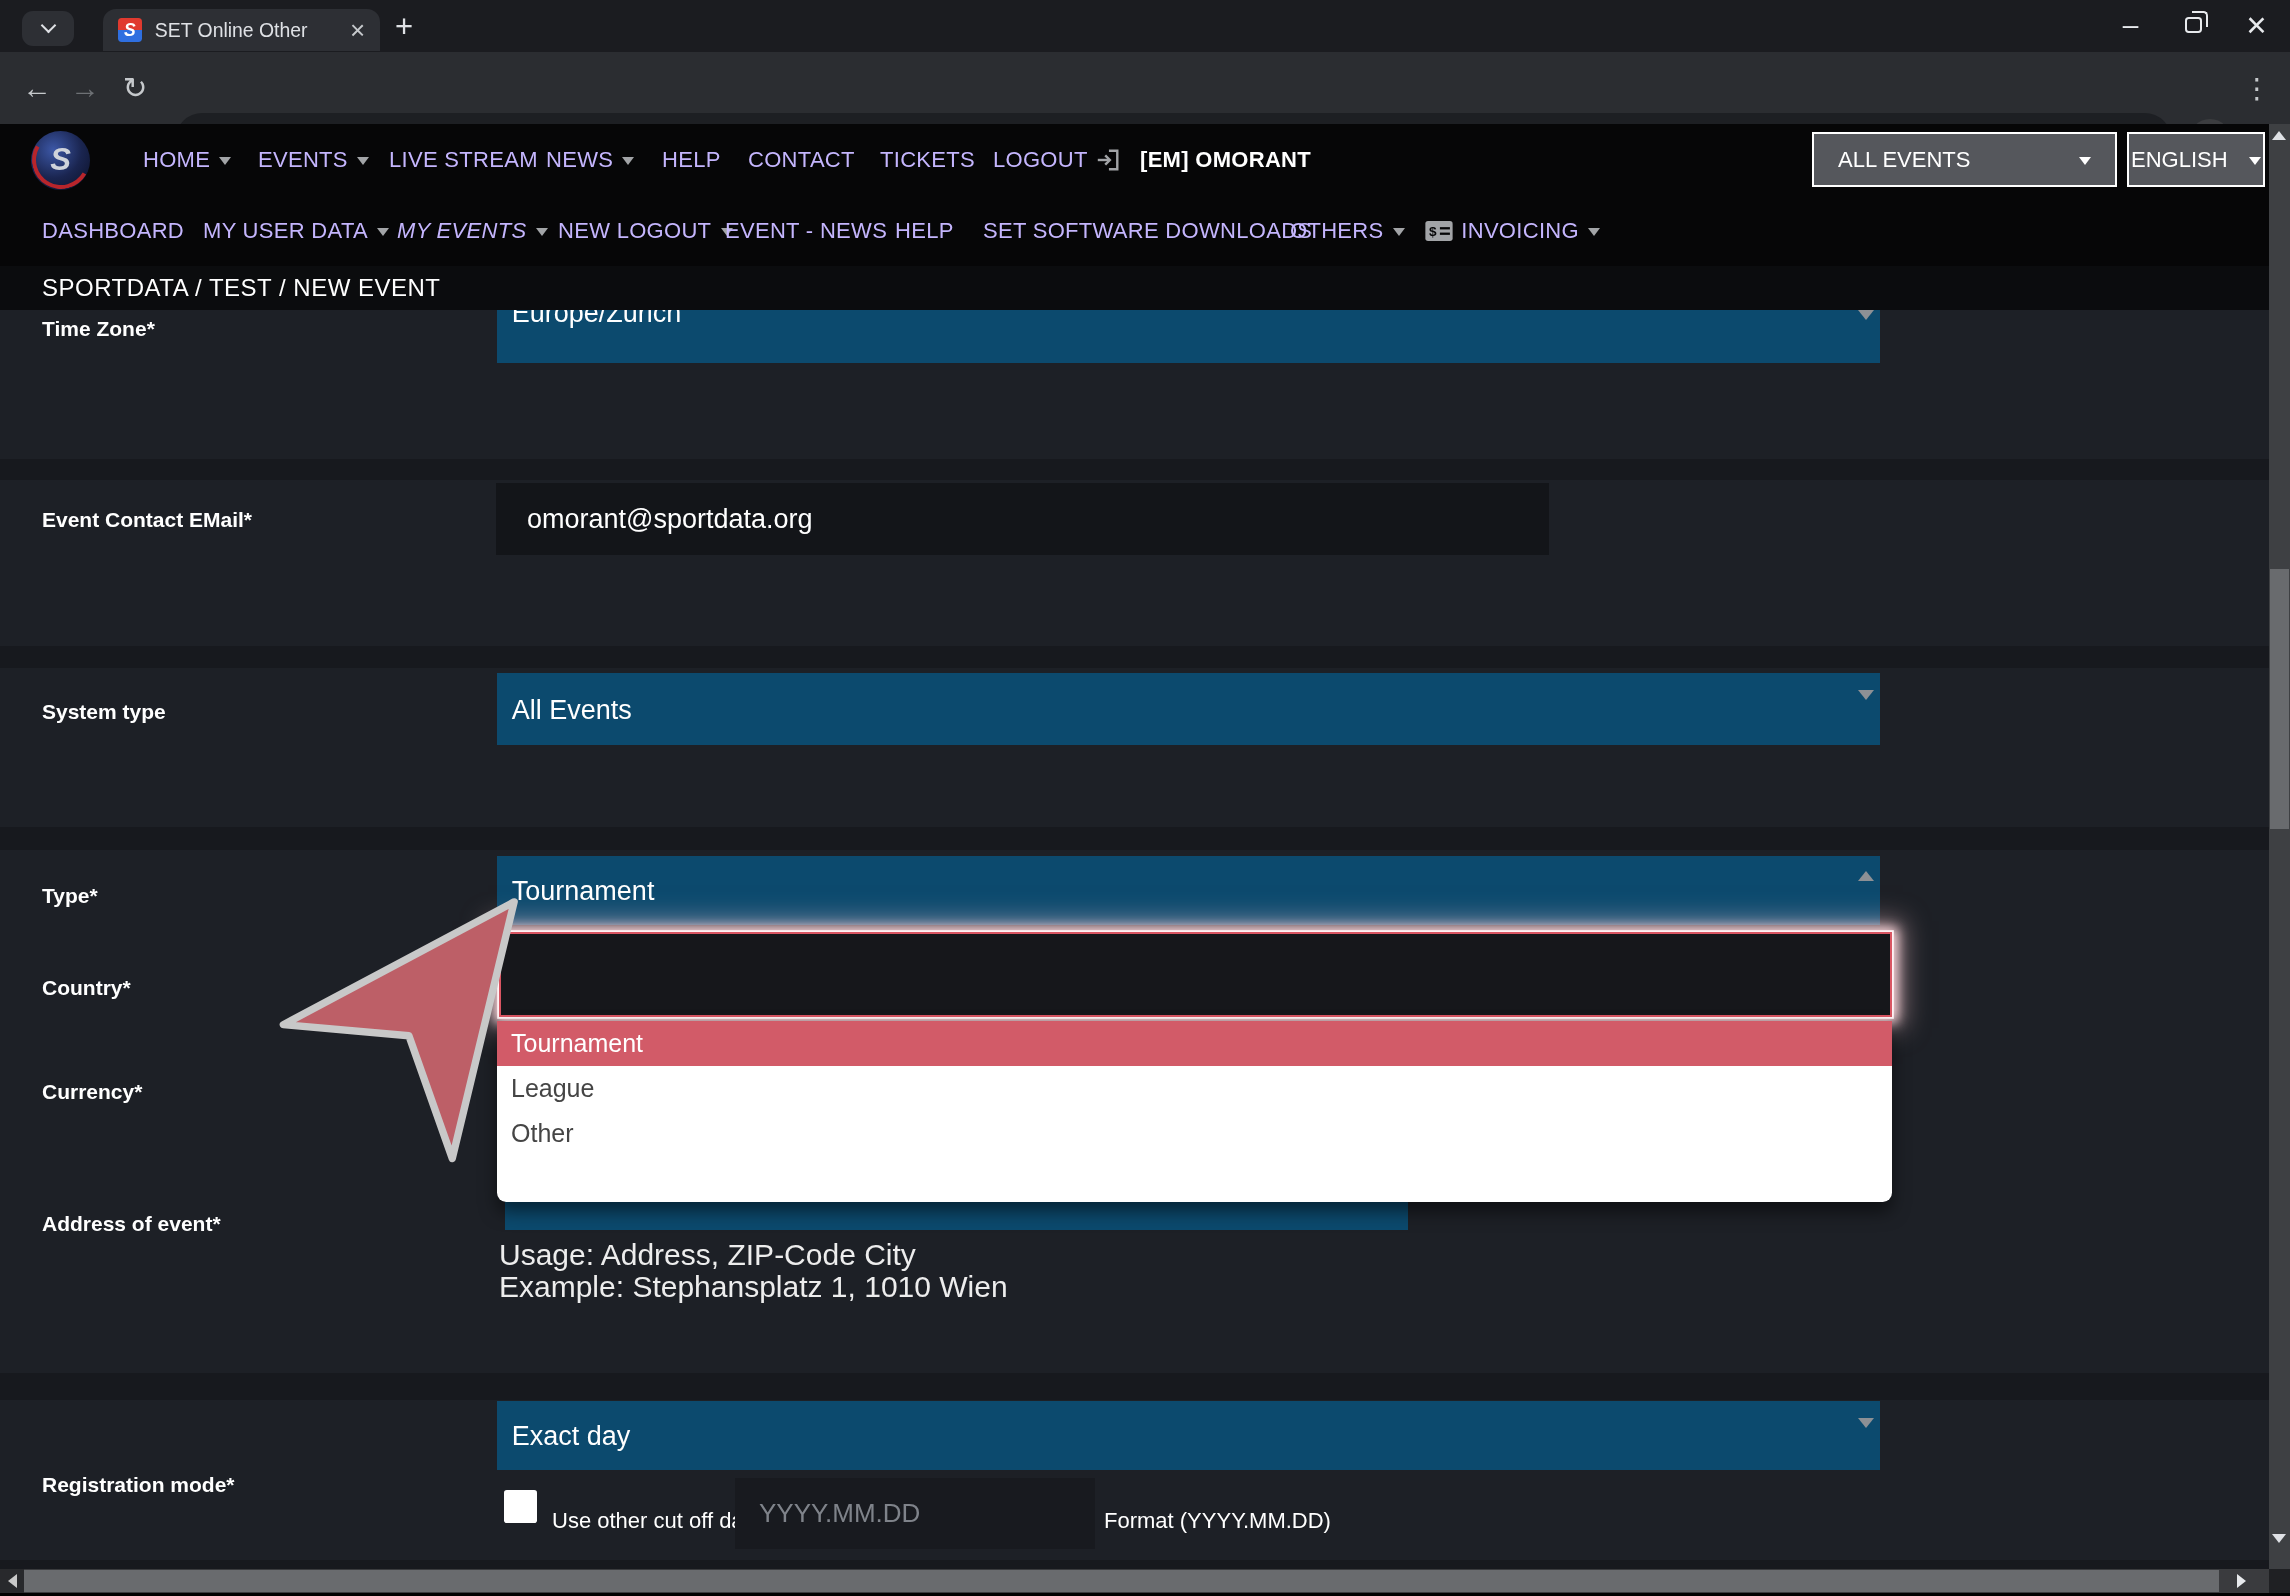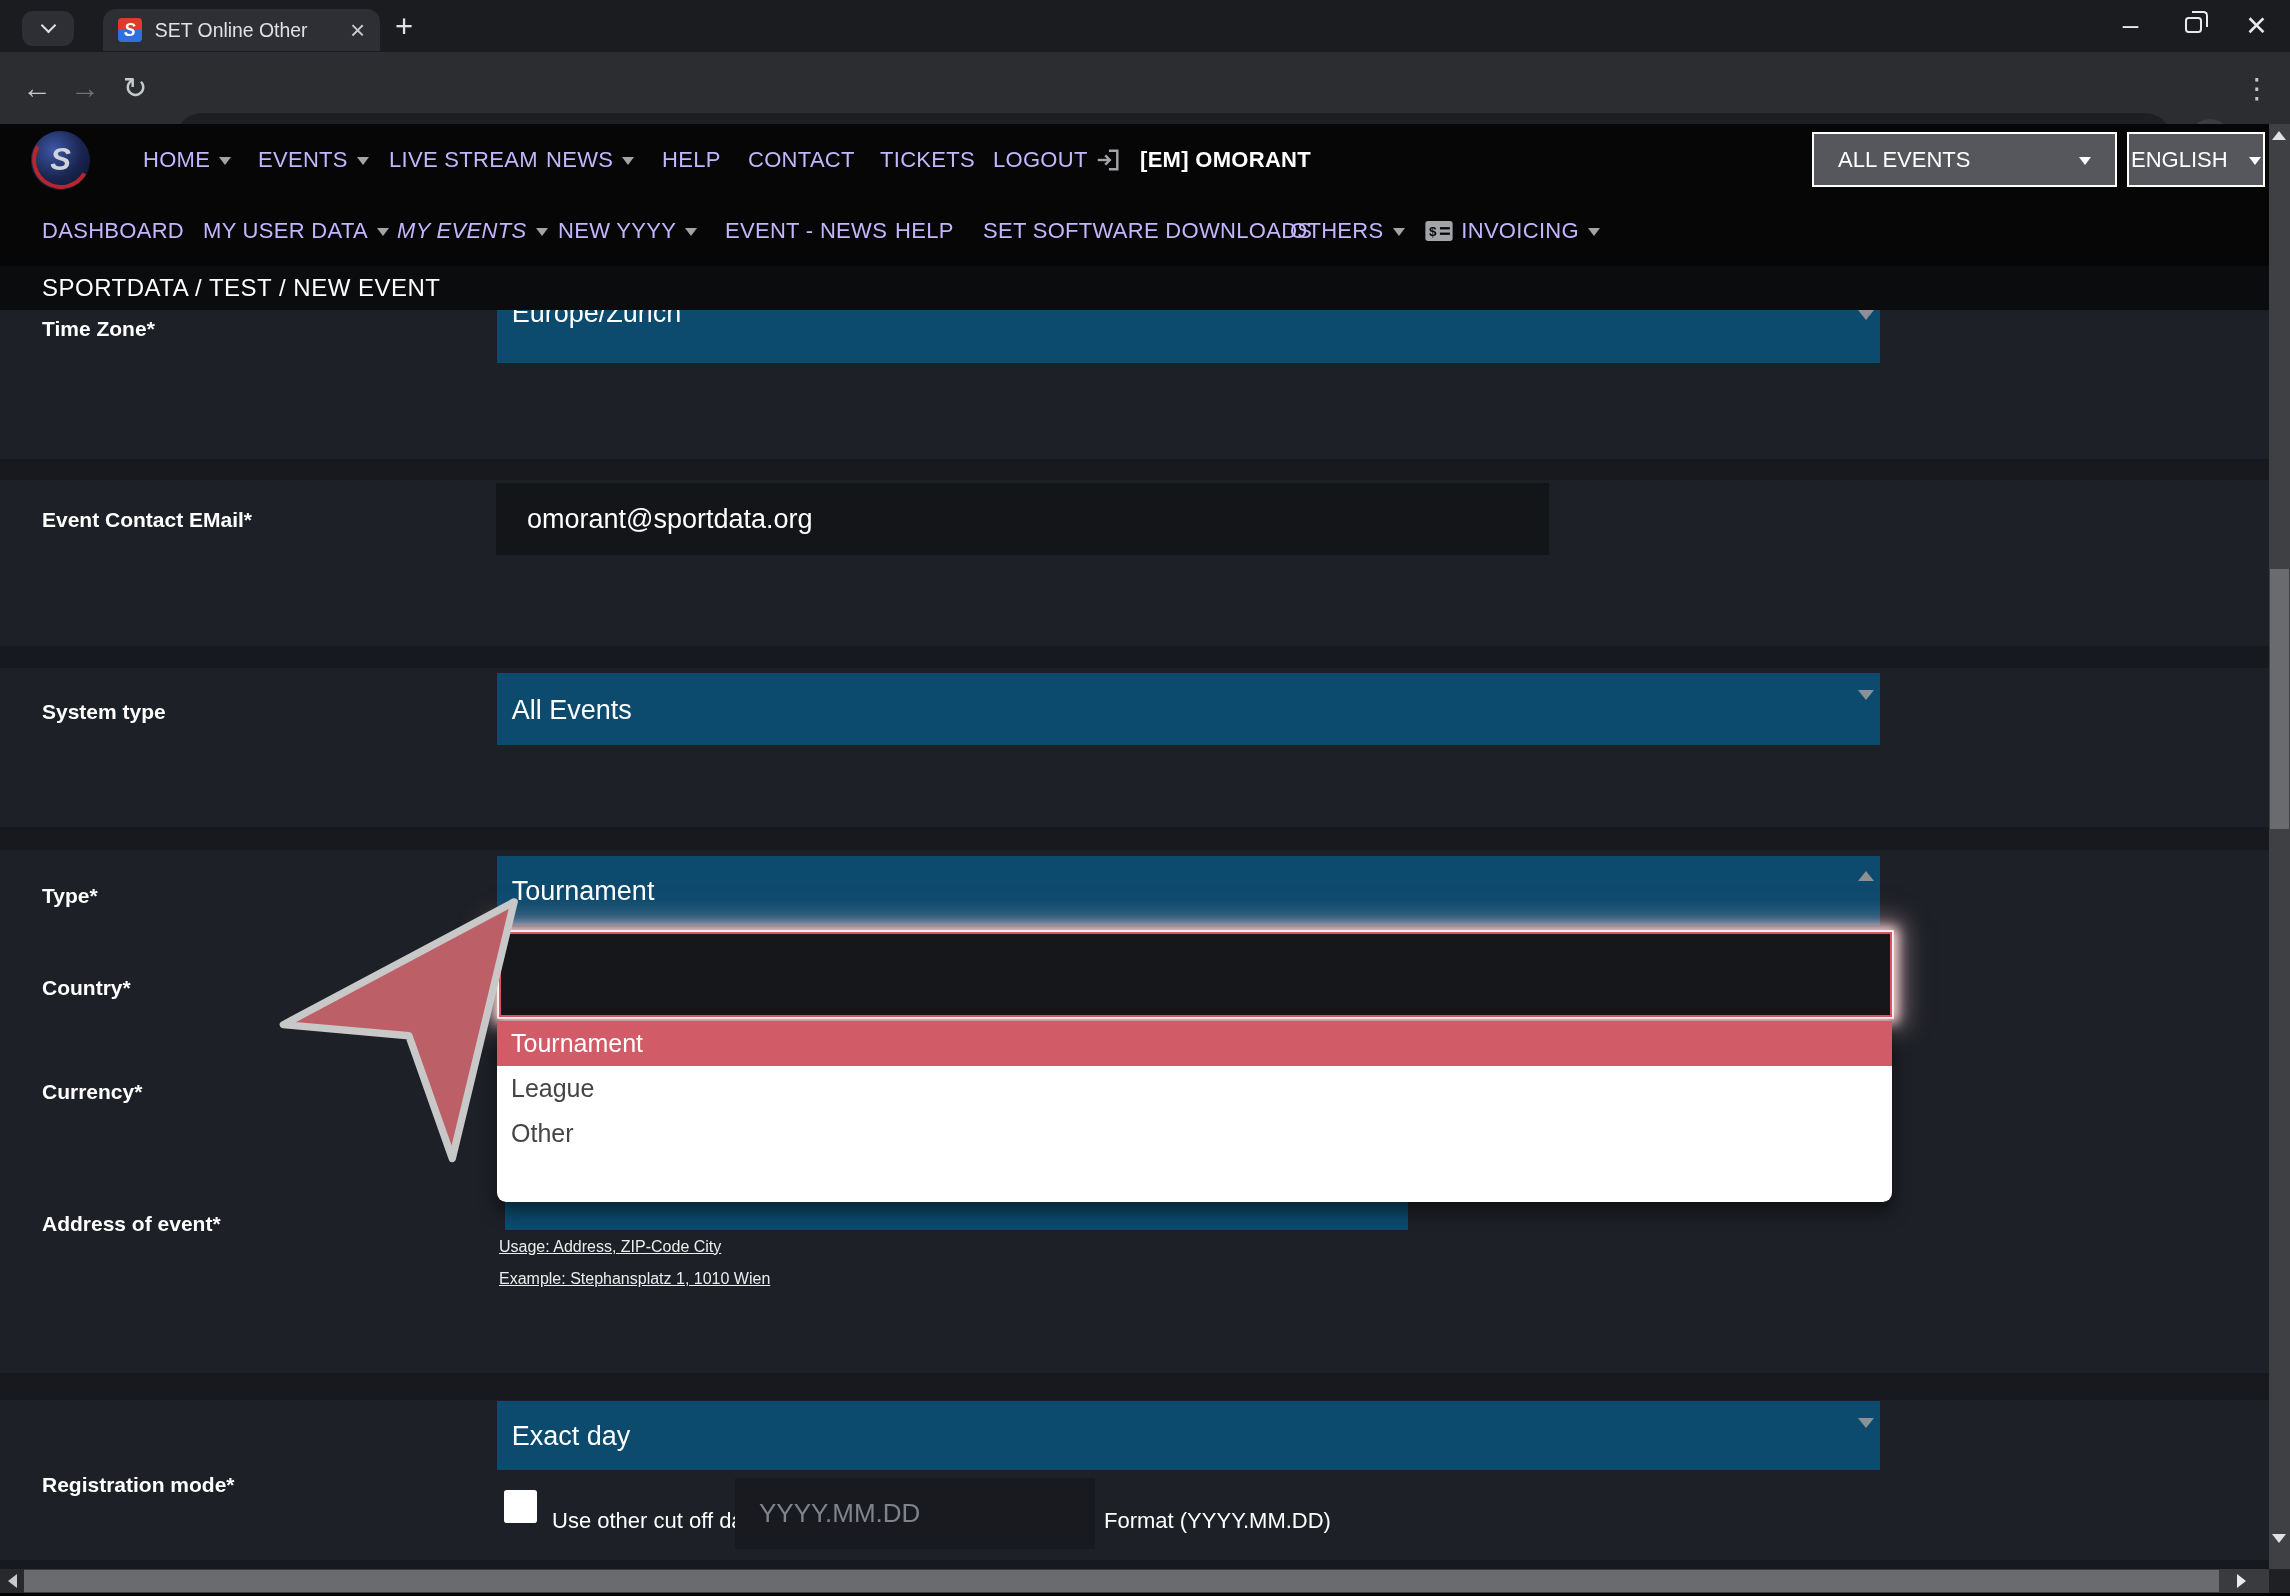--- a/index.html
+++ b/index.html
@@ -41,21 +41,21 @@
   .crumb{position:absolute;left:42px;top:0;height:44px;display:flex;align-items:center;color:#fff;font-size:24px;letter-spacing:0.5px;}
 
   
   .formarea{position:absolute;left:0;top:310px;width:2291px;height:1259px;background:#1d2026;}
   .gap{position:absolute;left:0;width:2269px;background:#17191e;}
   .flabel{position:absolute;left:42px;color:#fff;font-size:21px;font-weight:bold;white-space:nowrap;}
   .field{position:absolute;background:#0c4a6e;color:#fff;}
   .seltext{position:absolute;left:14.8px;color:#fff;font-size:27px;white-space:nowrap;}
   .cardown{position:absolute;width:0;height:0;border-left:8.3px solid transparent;border-right:8.3px solid transparent;border-top:10px solid #8d9095;}
   .carup{position:absolute;width:0;height:0;border-left:8.3px solid transparent;border-right:8.3px solid transparent;border-bottom:10px solid #8d9095;}
-  .helper{position:absolute;color:#ededed;font-size:16px;white-space:nowrap;text-decoration:underline;}
+  .helper{position:absolute;color:#ededed;font-size:30px;white-space:nowrap;}
   input.rawfield{border:none;outline:none;background:#131519;color:#fff;}
   input.rawfield::placeholder{color:#7f838a;}
 
   
   .ddsearch{position:absolute;left:499px;top:932px;width:1393px;height:85px;background:#16171b;border:2.8px solid #d95562;z-index:20;
             box-shadow:0 0 0 1.8px #fff2f4,0 0 11px 5.5px #ffd9de,0 0 24px 11px rgba(255,205,212,.5);}
   .ddlist{position:absolute;left:497px;top:1021px;width:1395px;height:181px;background:#ffffff;border-radius:0 0 9.2px 9.2px;z-index:21;box-shadow:0 9.2px 16.6px rgba(0,0,0,.5);overflow:hidden;}
   .ddopt{height:45px;display:flex;align-items:center;padding-left:14px;color:#454545;font-size:25px;}
   .ddopt.sel{background:#d25b68;color:#fff;}
 
@@ -180,21 +180,21 @@
       </div>
     <div class="navitem" style="left:203px;">
         <span>MY USER DATA</span>
         <i class="car"></i>
       </div>
     <div class="navitem" style="left:397px;font-style:italic;">
         <span>MY EVENTS</span>
         <i class="car"></i>
       </div>
     <div class="navitem" style="left:558px;">
-        <span>NEW YYYY</span>
+        <span>NEW LOGOUT</span>
         <i class="car"></i>
       </div>
     <div class="navitem" style="left:725px;">
         <span>EVENT - NEWS</span>
       </div>
     <div class="navitem" style="left:895px;">
         <span>HELP</span>
       </div>
     <div class="navitem" style="left:983px;">
         <span>SET SOFTWARE DOWNLOADS</span>

